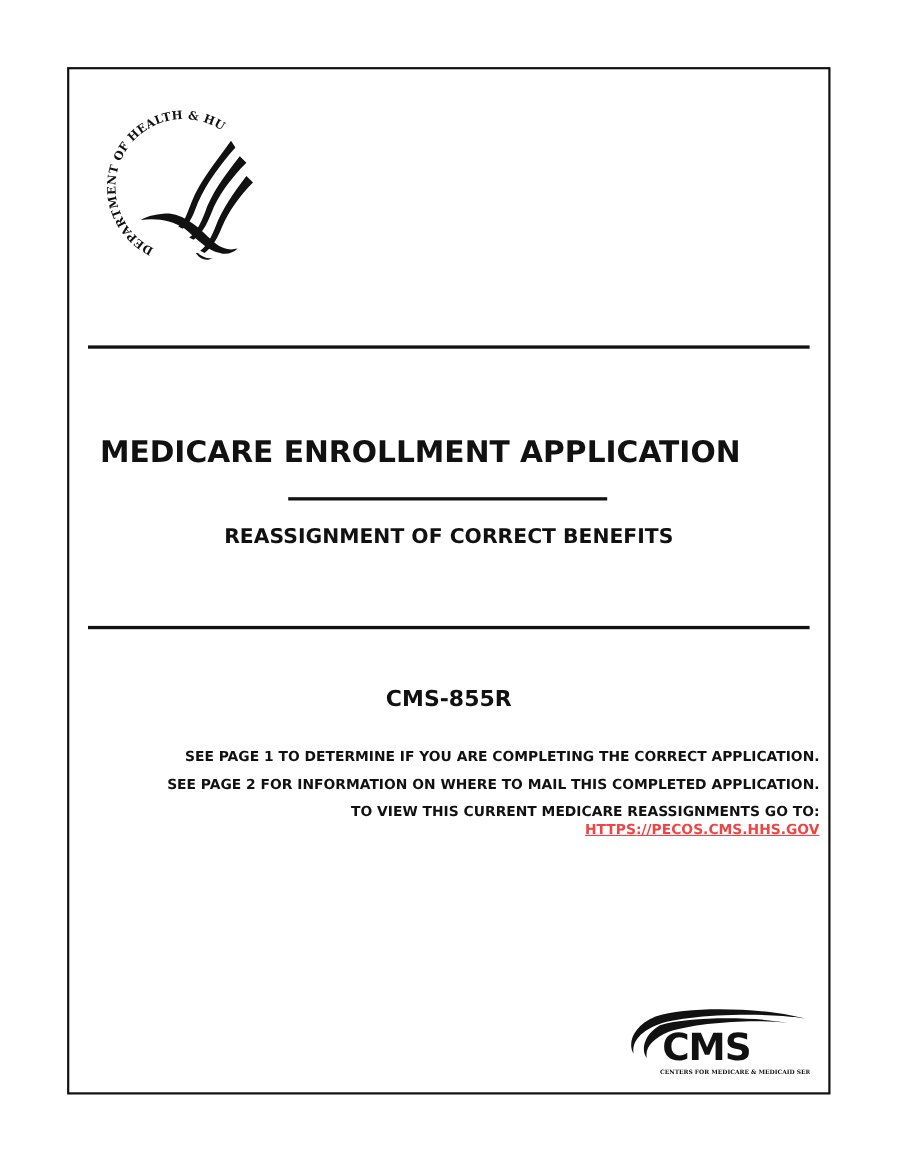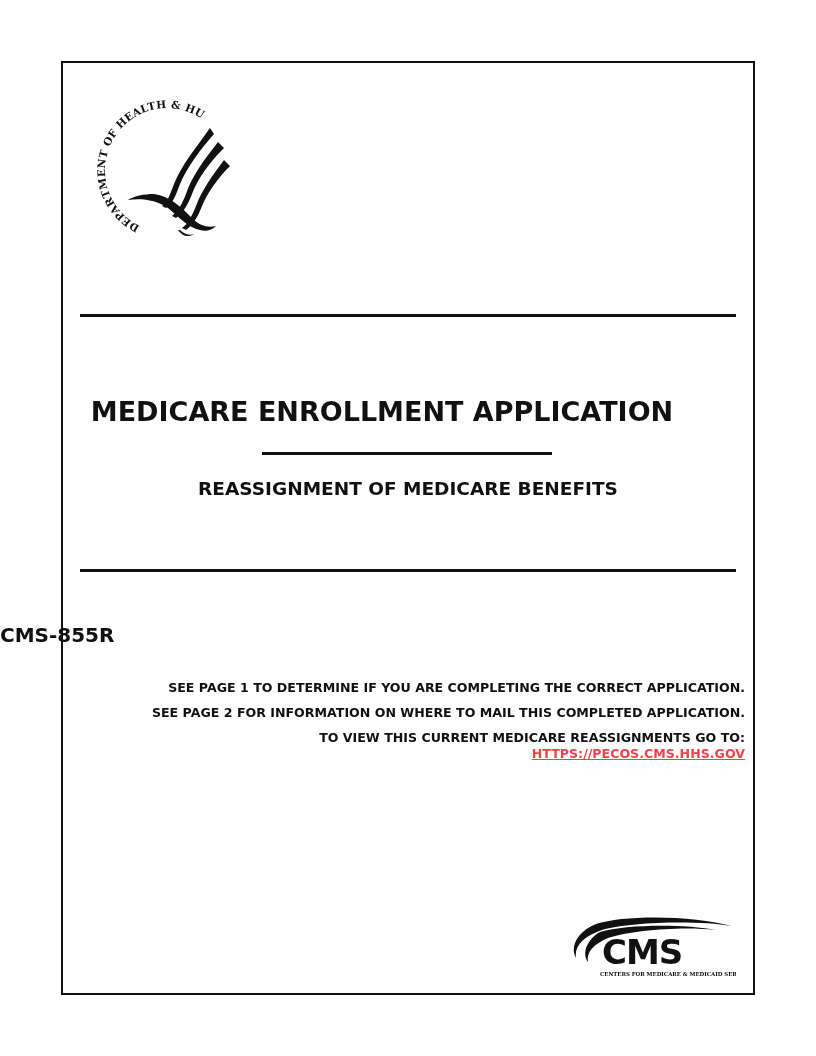--- a/index.html
+++ b/index.html
@@ -5,21 +5,21 @@
     html, body { margin: 0; padding: 0; background: #ffffff; }
     body { width: 816px; height: 1056px; position: relative; font-family: "DejaVu Sans", sans-serif; color: #111; overflow: hidden; }
     .frame { position: absolute; left: 61px; top: 61px; width: 690px; height: 930px; border: 2px solid #111; }
     .seal { position: absolute; left: 78px; top: 84px; width: 160px; height: 160px; }
     .rule { position: absolute; left: 80px; width: 656px; height: 3px; background: #111; }
     .rule-1 { top: 314px; }
     .rule-2 { top: 569px; }
     .title { position: absolute; left: 0; width: 764px; top: 396px; text-align: center; font-weight: bold; font-size: 27px; letter-spacing: 0px; }
     .title-rule { position: absolute; left: 262px; width: 290px; top: 452px; height: 3px; background: #111; }
     .subtitle { position: absolute; left: 0; width: 816px; top: 478px; text-align: center; font-weight: bold; font-size: 18.5px; }
-    .form-number { position: absolute; left: 0; width: 816px; top: 623px; text-align: left; font-weight: bold; font-size: 20px; }
+    .form-number { position: absolute; left: 0; width: 816px; top: 623px; text-align: center; font-weight: bold; font-size: 20px; }
     .notes { position: absolute; left: 85px; top: 680px; width: 660px; font-size: 12.6px; font-weight: bold; }
     .notes p { margin: 0 0 9px 0; line-height: 16px; white-space: nowrap; text-align: right; }
     .notes a { color: #ef4444; text-decoration: underline; }
     .cms-logo { position: absolute; left: 566px; top: 916px; width: 170px; height: 64px; }
   </style>
 </head>
 <body>
 
 <div class="frame"></div>
 
@@ -36,21 +36,21 @@
     <path d="M146,76 C134,92 124,106 118,122 C114,132 110,140 104,144 L108,146 C116,140 120,132 124,122 C130,108 140,94 152,82 Z"></path>
     <path d="M50,116 C64,114 78,116 90,124 C100,132 110,144 122,146 C128,148 134,146 138,142 C130,144 122,142 114,134 C104,124 92,112 76,110 C66,110 56,112 50,116 Z"></path>
     <path d="M100,146 C104,152 110,154 116,150 C112,152 106,150 102,146 Z"></path>
   </g>
 </svg>
 
 <div class="rule rule-1"></div>
 
 <div class="title">MEDICARE ENROLLMENT APPLICATION</div>
 <div class="title-rule"></div>
-<div class="subtitle">REASSIGNMENT OF MEDICARE BENEFITS</div>
+<div class="subtitle">REASSIGNMENT OF CORRECT BENEFITS</div>
 
 <div class="rule rule-2"></div>
 
 <div class="form-number">CMS-855R</div>
 
 <div class="notes">
   <p>SEE PAGE 1 TO DETERMINE IF YOU ARE COMPLETING THE CORRECT APPLICATION.</p>
   <p>SEE PAGE 2 FOR INFORMATION ON WHERE TO MAIL THIS COMPLETED APPLICATION.</p>
   <p style="margin-bottom:0;">
     <span>TO VIEW THIS CURRENT MEDICARE REASSIGNMENTS GO TO:</span><br>

